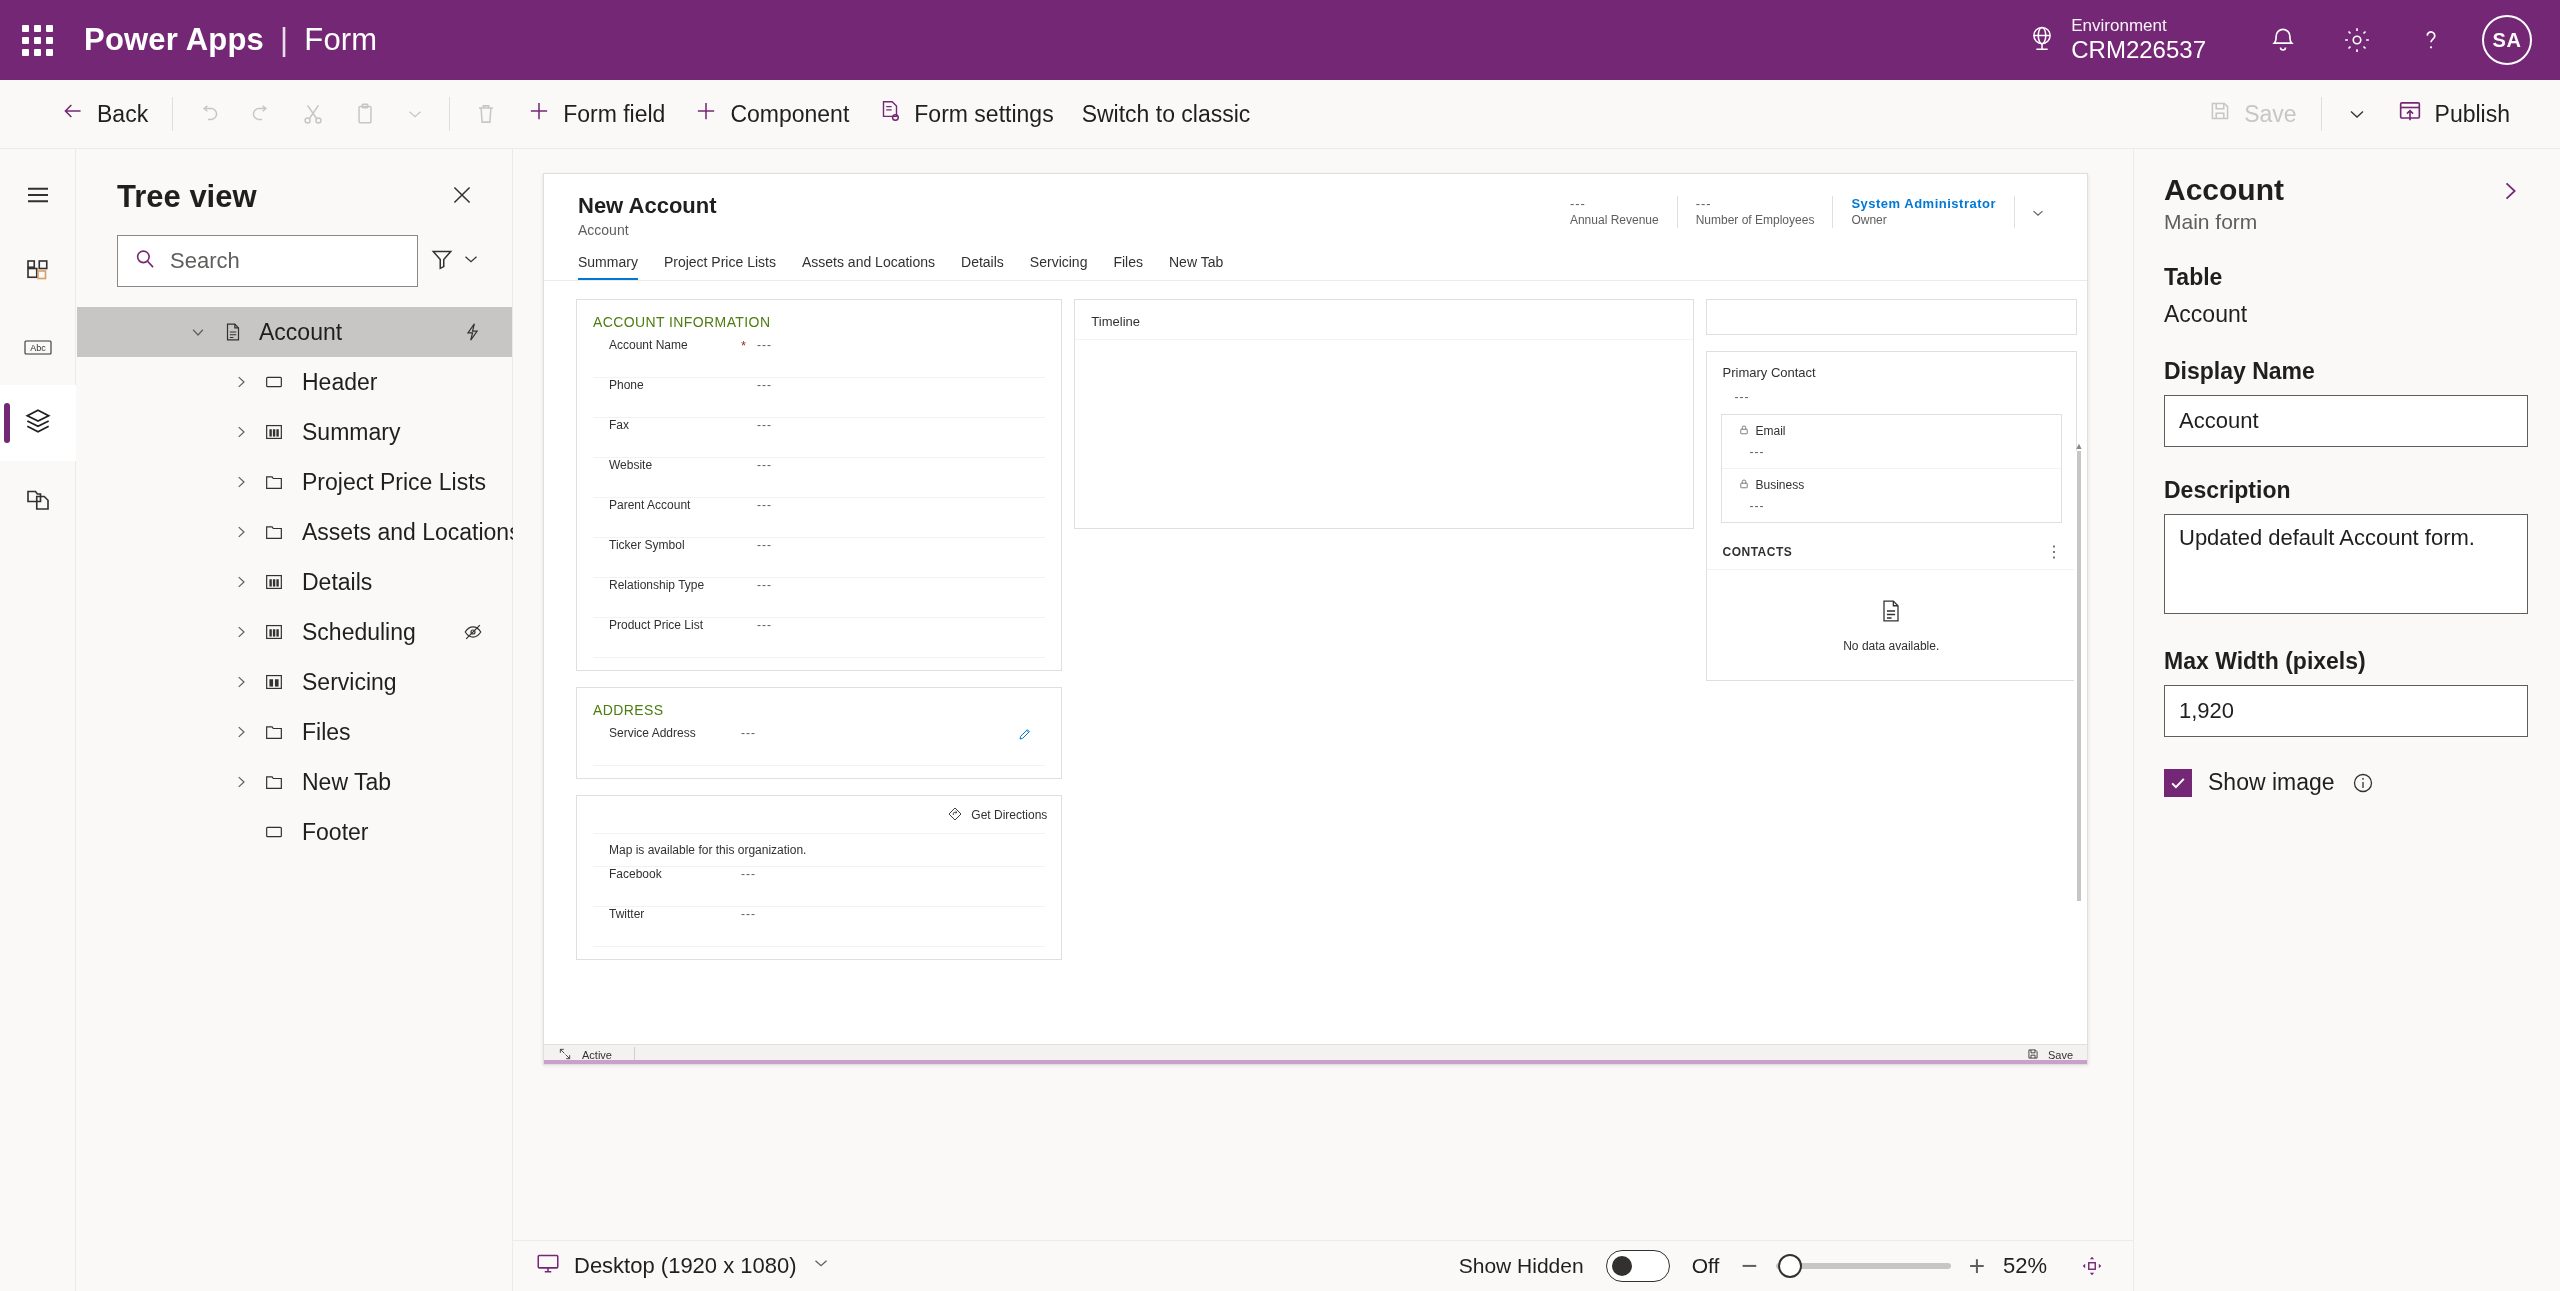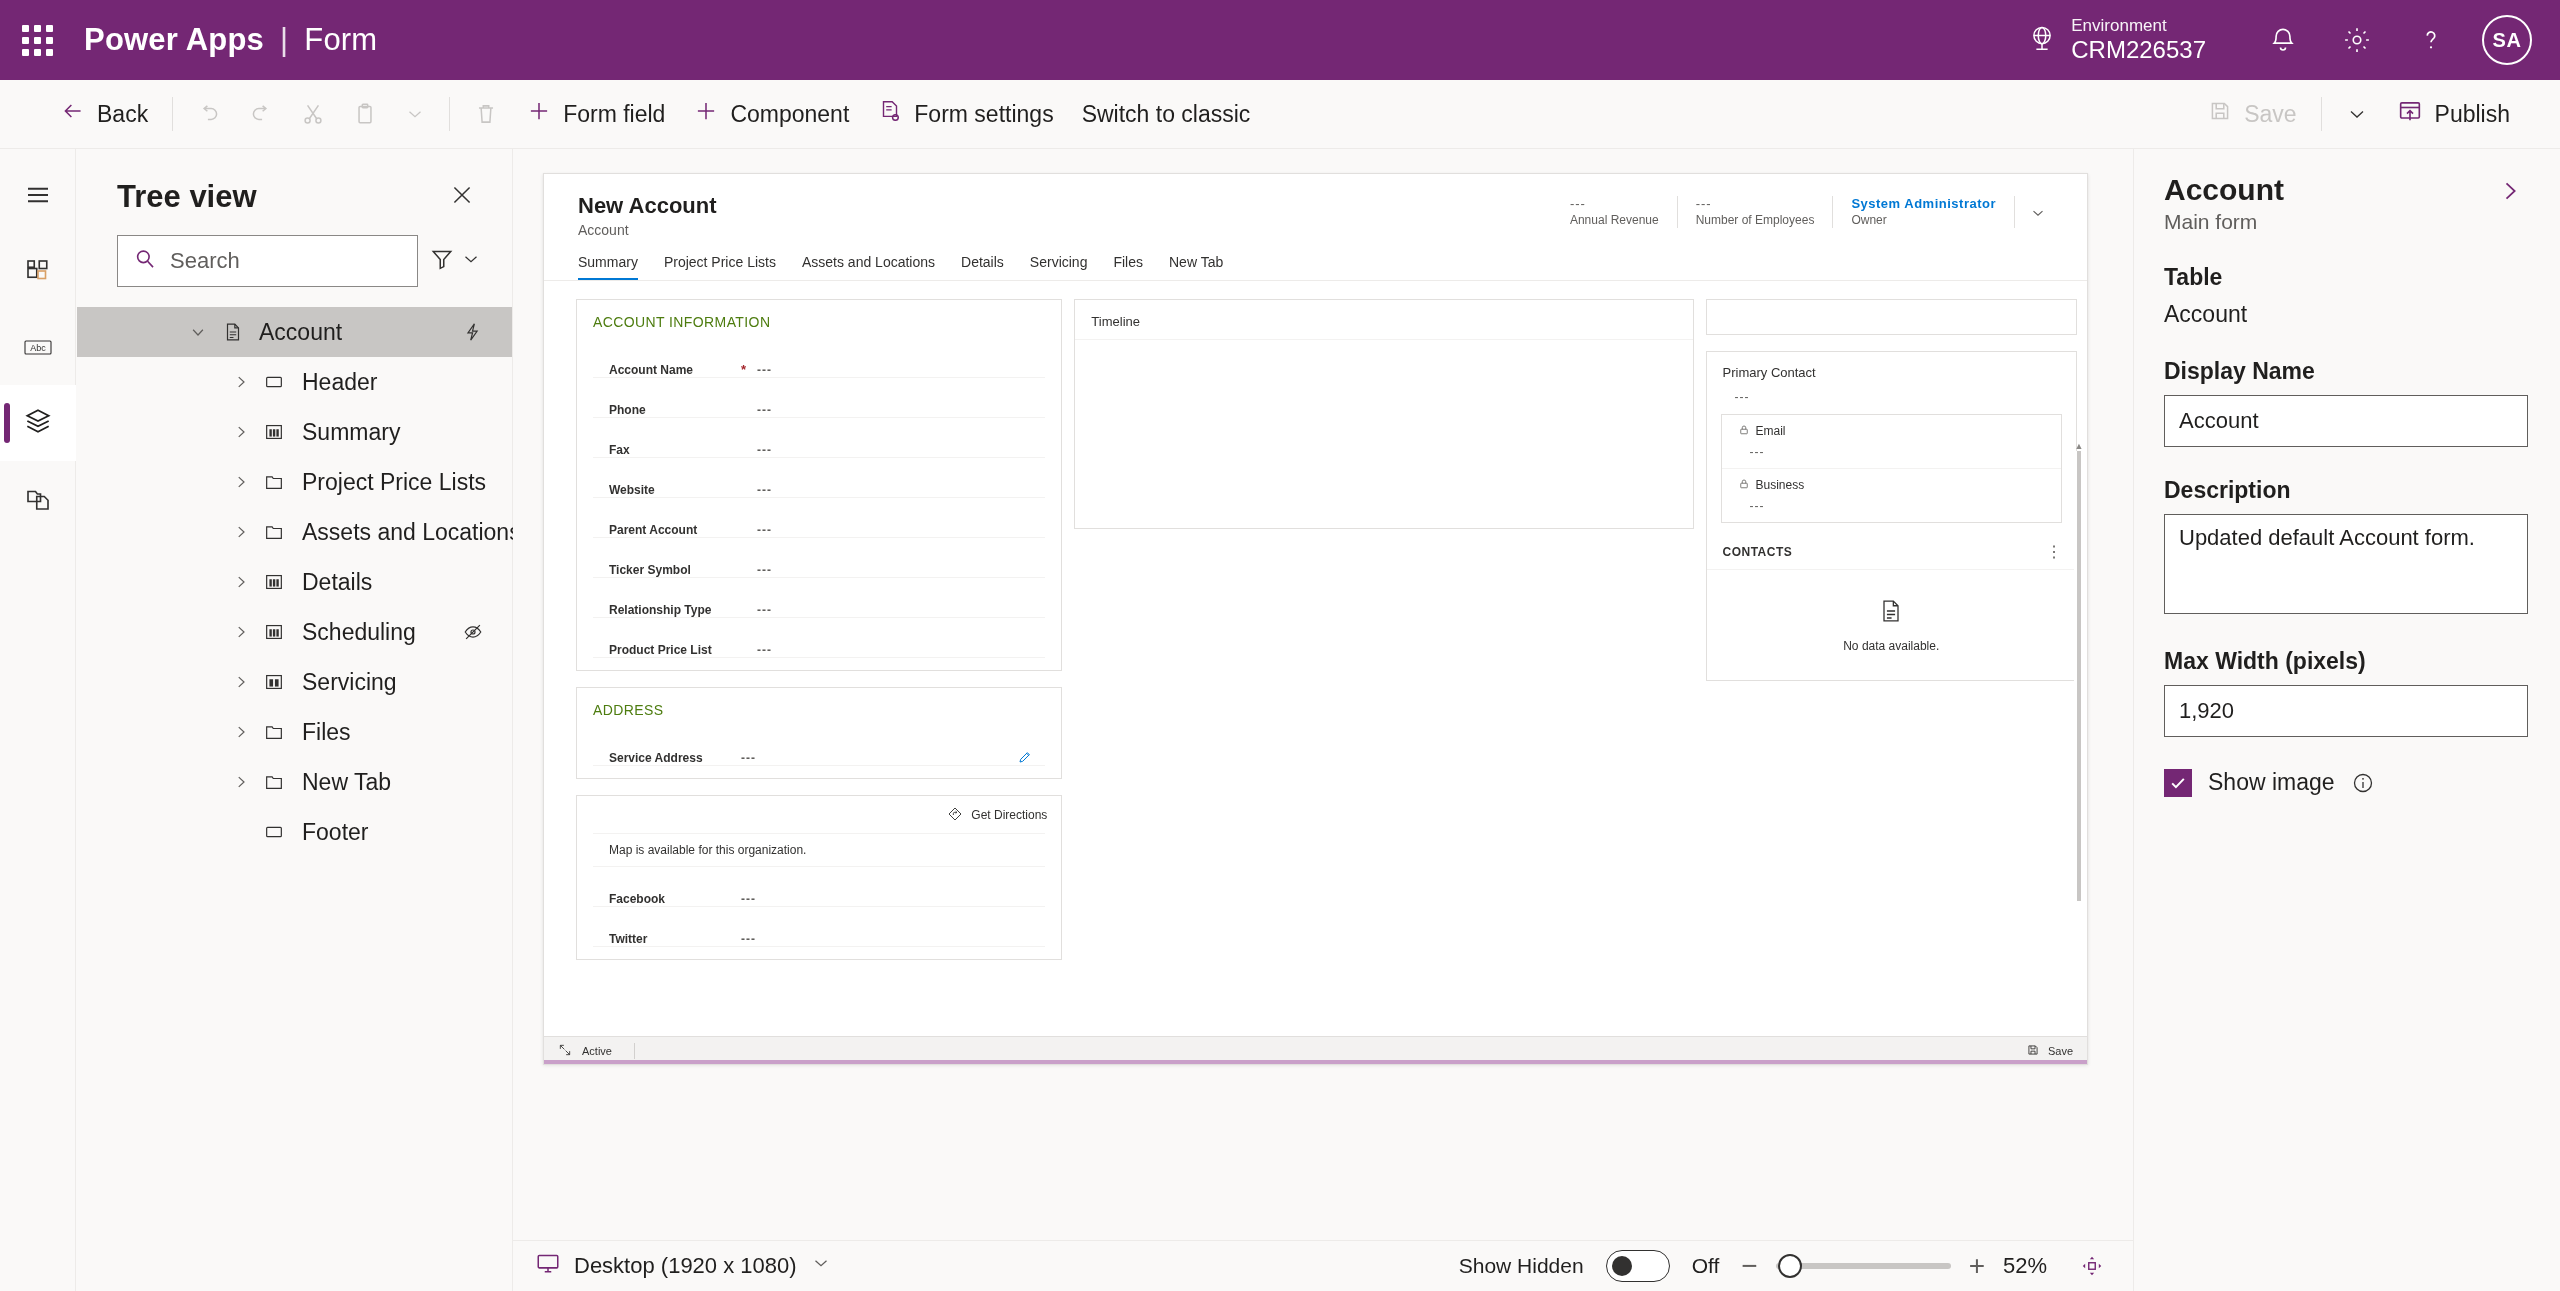--- a/index.html
+++ b/index.html
@@ -153,22 +153,22 @@
   .col-3 { width: 372px; }
 
   .card { border: 1px solid #e1dfdd; background: #fff; }
   .card-title {
     font-size: 14px; color: #4d7c0f; letter-spacing: .4px; padding: 14px 0 8px 16px;
     text-transform: uppercase;
   }
   .card-title-plain { font-size: 13px; color: #323130; padding: 13px 0 10px 16px; text-transform: none; }
   .field-rows { padding: 0 16px 12px 16px; }
   .field-row {
-    display: flex; align-items: flex-end; height: 40px; border-bottom: 1px solid #f3f2f1;
-    font-size: 12px; color: #323130; position: relative; font-weight: bold;
+    display: flex; align-items: flex-start; height: 40px; border-bottom: 1px solid #f3f2f1;
+    font-size: 12px; color: #323130; position: relative;
   }
   .field-row:last-child { border-bottom: 1px solid #f3f2f1; }
   .field-lbl { width: 148px; color: #323130; font-size: 12px; padding-left: 16px; }
   .req-star { color: #a4262c; font-size: 13px; width: 16px; }
   .field-val { color: #605e5c; font-size: 12px; letter-spacing: 1px; }
   .row-edit { margin-left: auto; color: #0078d4; cursor: pointer; padding-right: 12px; display: flex; }
 
   .timeline-card { height: 230px; }
   .tl-head {
     font-size: 13px; color: #323130; padding: 14px 16px 10px 16px; border-bottom: 1px solid #f3f2f1;
@@ -204,21 +204,21 @@
   .map-msg { font-size: 12px; color: #323130; padding: 9px 16px; border-top: 1px solid #f3f2f1; border-bottom: 1px solid #f3f2f1; margin: 0 16px; }
 
   .form-scrollbar {
     position: absolute; right: 3px; top: 160px; width: 10px; height: 600px;
   }
   .form-scrollbar .track { width: 10px; height: 100%; background: #fff; }
   .form-scrollbar .thumb { width: 4px; margin-left: 3px; height: 450px; background: #c8c6c4; }
   .sb-arrow { color: #8a8886; font-size: 9px; text-align: center; line-height: 10px; }
 
   .form-footer {
-    position: absolute; left: 0; bottom: 0; width: 100%; height: 28px; background: #f3f2f1;
+    position: absolute; left: 0; bottom: 0; width: 100%; height: 20px; background: #f3f2f1;
     border-top: 1px solid #e1dfdd; display: flex; align-items: center; padding: 0 14px 0 14px;
   }
   .footer-accent { position: absolute; left: 0; bottom: 0; width: 100%; height: 4px; background: #c9a0c9; }
   .ff-item { display: flex; align-items: center; gap: 10px; font-size: 11px; color: #323130; }
   .ff-sep { width: 1px; height: 16px; background: #d2d0ce; margin-left: 22px; }
   .ff-save { margin-left: auto; display: flex; align-items: center; gap: 8px; font-size: 11px; color: #323130; cursor: pointer; }
 
   
   .statusbar {
     position: absolute; left: 513px; bottom: 0; width: 1620px; height: 51px;

